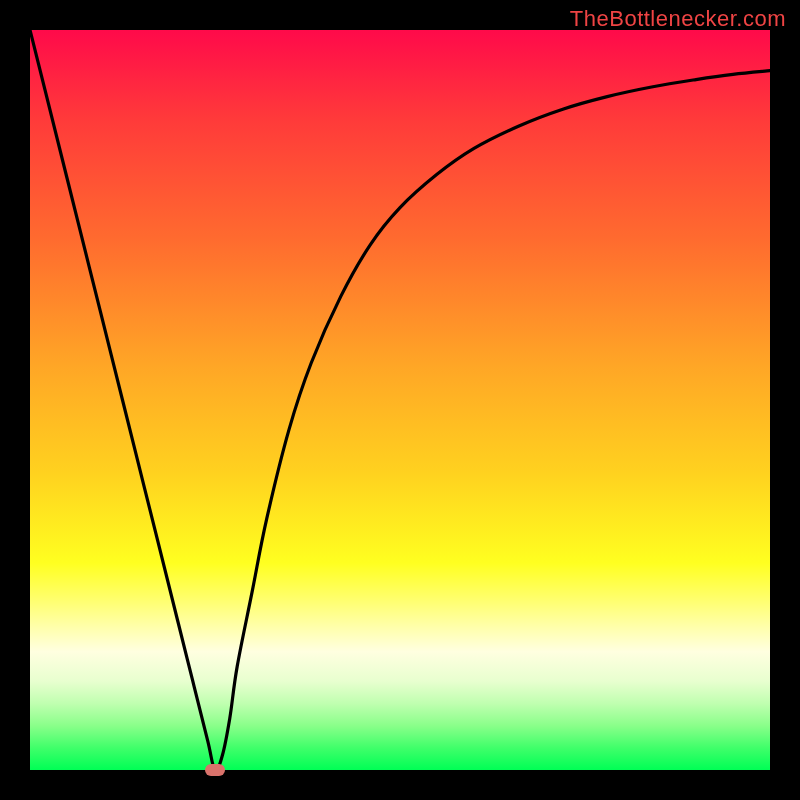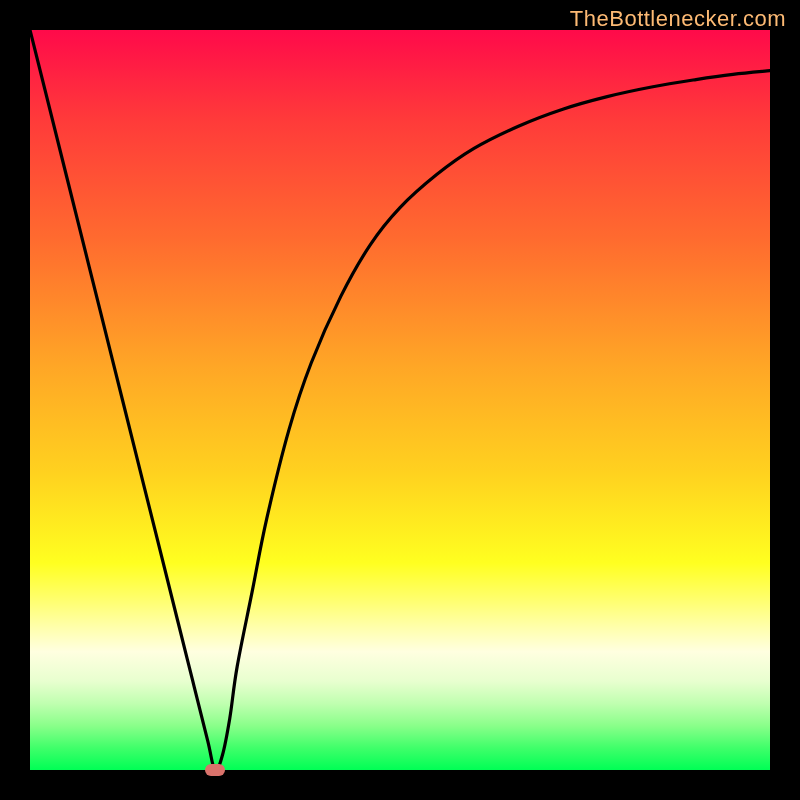--- a/index.html
+++ b/index.html
@@ -50,21 +50,21 @@
   }
   .marker {
     position: absolute;
     background: #d9726b;
     border-radius: 999px;
   }
   .watermark {
     position: absolute;
     top: 6px;
     right: 14px;
-    color: #fdba74;
+    color: #ef4444;
     font-size: 22px;
     font-weight: 500;
     letter-spacing: 0.5px;
     user-select: none;
   }
 </style>
 </head>
 <body>
 
 <div class="frame">

